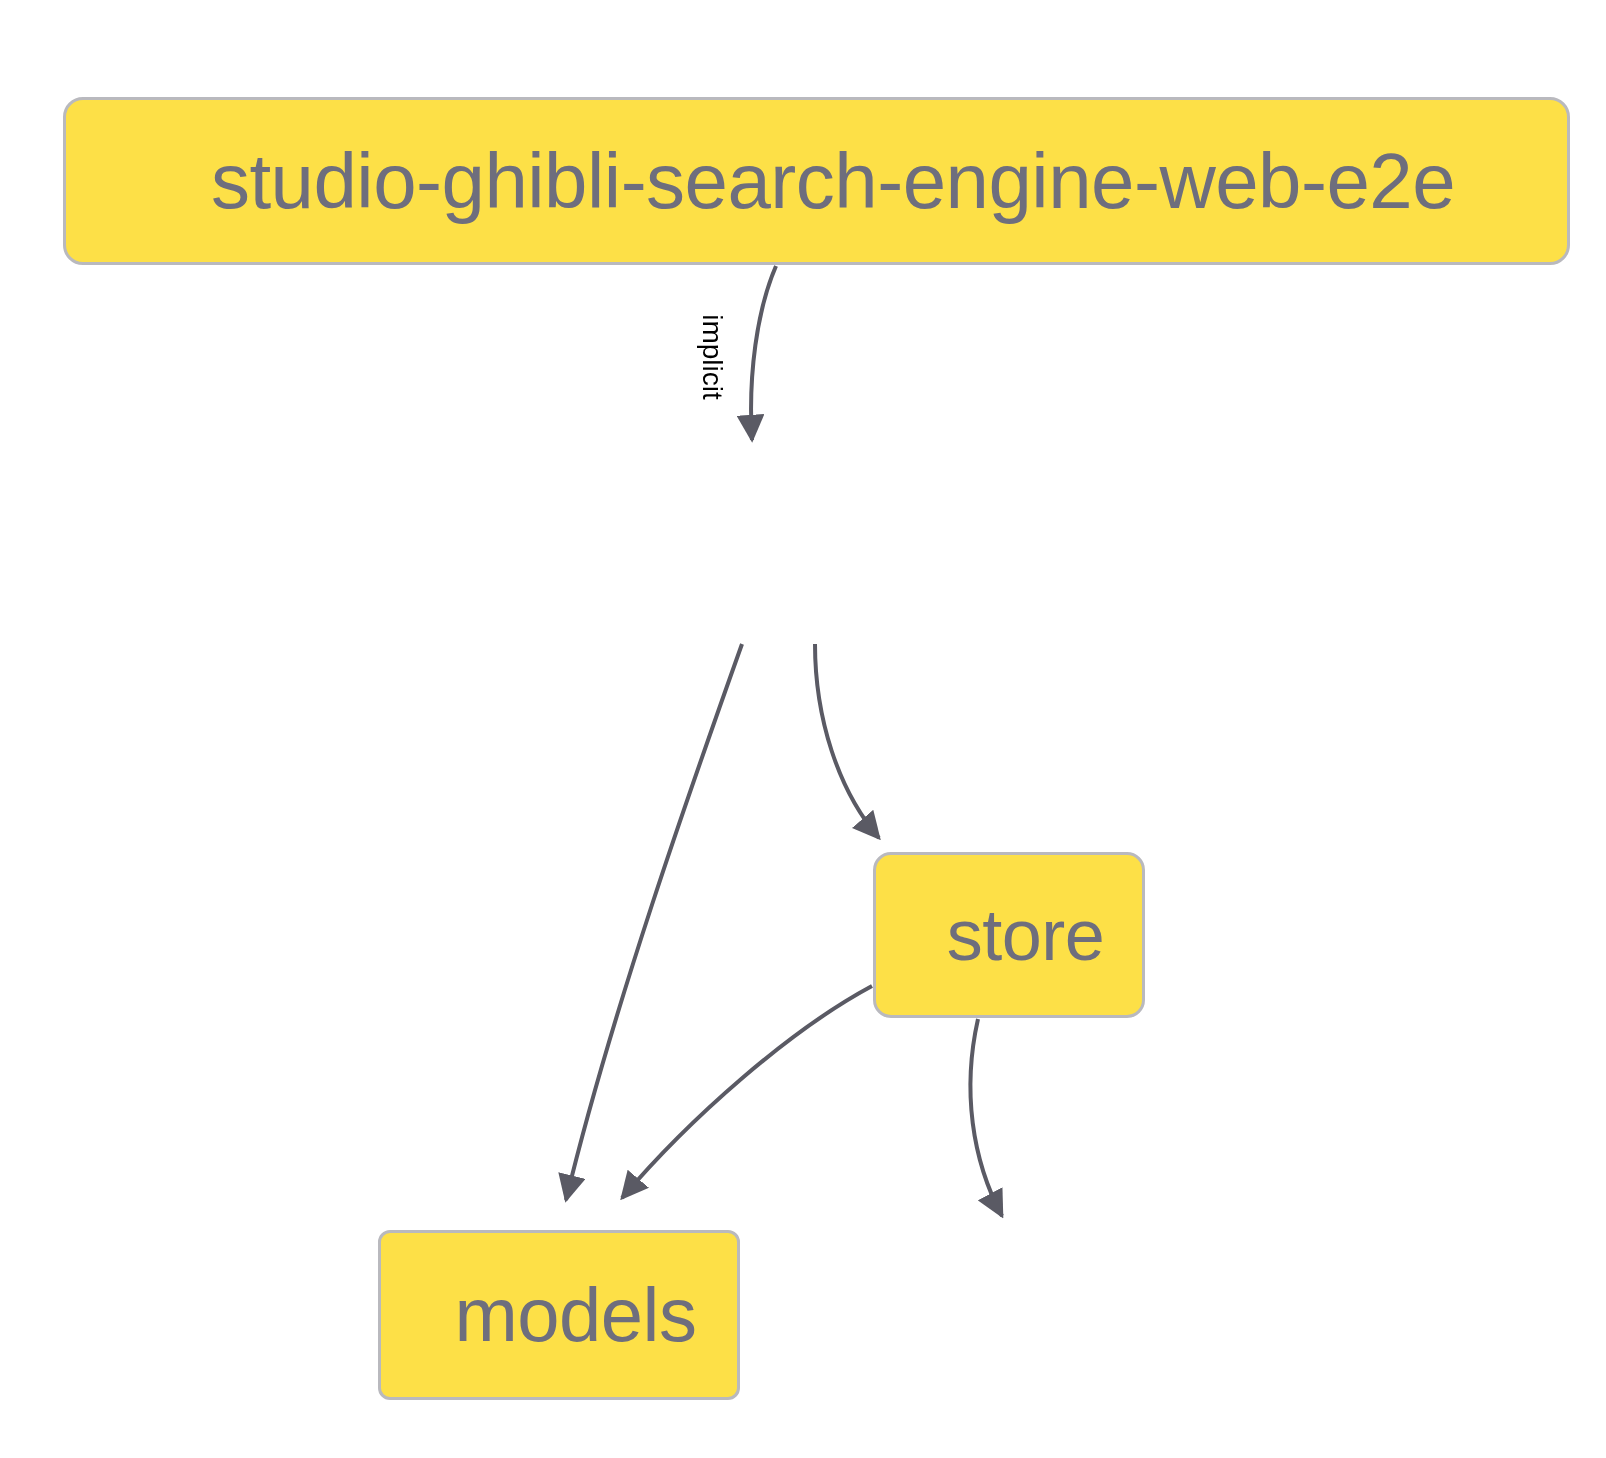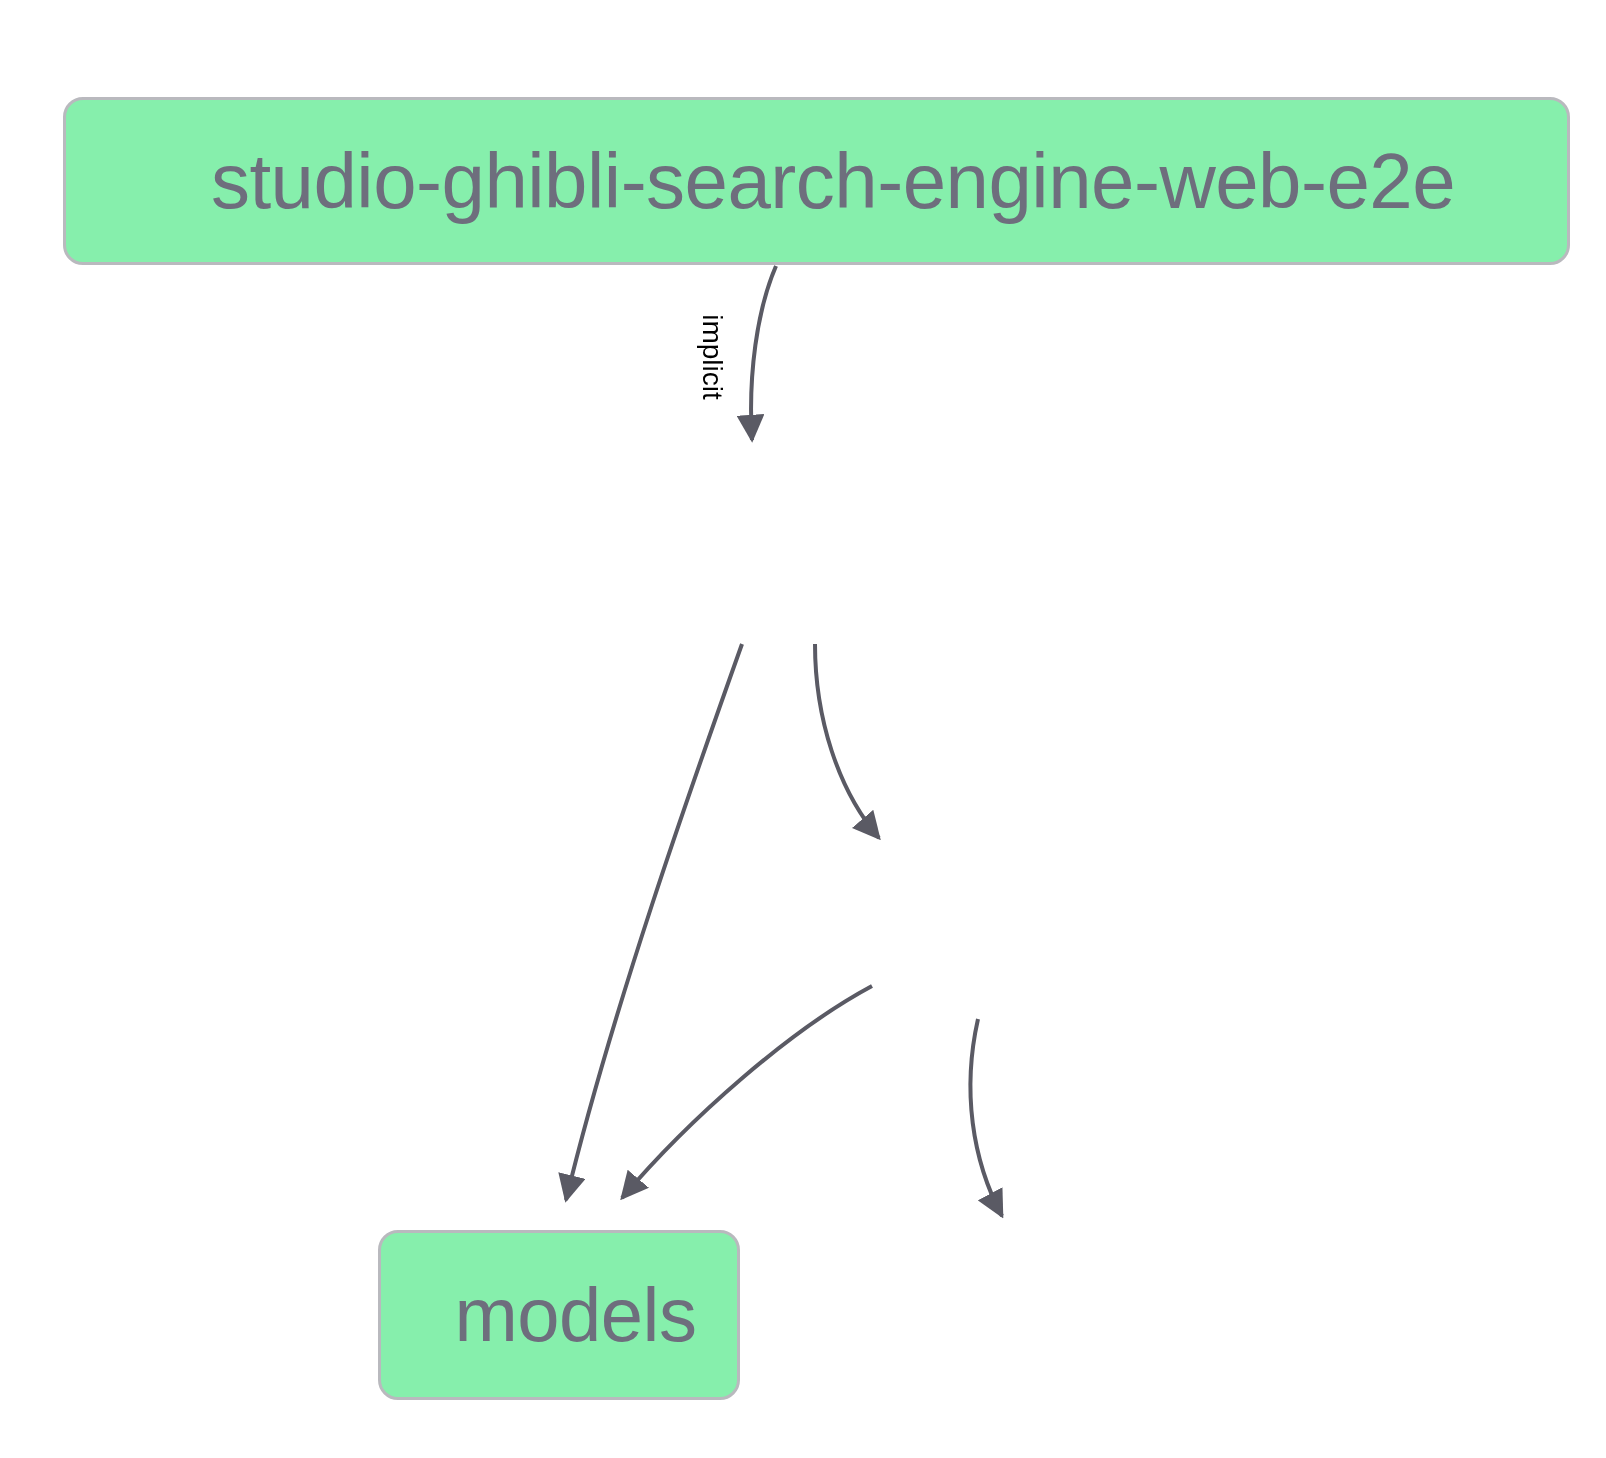--- a/index.html
+++ b/index.html
@@ -22,21 +22,21 @@
     position: absolute;
     left: 0;
     top: 0;
     width: 1606px;
     height: 1458px;
     pointer-events: none;
   }
   .node {
     position: absolute;
     box-sizing: border-box;
-    background: #86efac;
+    background: #fde047;
     border: 3px solid #b9b9be;
     border-radius: 20px;
     display: flex;
     align-items: center;
     justify-content: center;
     color: #6e6e7d;
     white-space: nowrap;
     overflow: hidden;
     padding-left: 33px;
   }
@@ -68,21 +68,21 @@
     height: 166px;
     border-radius: 18px;
   }
   #node-store .node-label { font-size: 72px; }
 
   #node-models {
     left: 378px;
     top: 1230px;
     width: 362px;
     height: 170px;
-    border-radius: 20px;
+    border-radius: 12px;
   }
   #node-models .node-label { font-size: 76px; }
 
   #node-services {
     left: 880px;
     top: 1230px;
     width: 382px;
     height: 164px;
     border-radius: 20px;
   }
@@ -125,20 +125,23 @@
     <path d="M 872,986 C 790,1030 690,1118 622,1198" fill="none" stroke="#5a5a64" stroke-width="4" marker-end="url(#arrow)"></path>
 
     <path d="M 978,1019 C 962,1090 972,1160 1002,1216" fill="none" stroke="#5a5a64" stroke-width="4" marker-end="url(#arrow)"></path>
   </svg>
 
   <div class="node" id="node-e2e">
     <span class="node-label">studio-ghibli-search-engine-web-e2e</span>
   </div>
 
 
+  <div class="node" id="node-store">
+    <span class="node-label">store</span>
+  </div>
 
   <div class="node" id="node-models">
     <span class="node-label">models</span>
   </div>
 
 
   <div class="edge-label" id="edge-label-implicit">implicit</div>
 
 </div>
 

